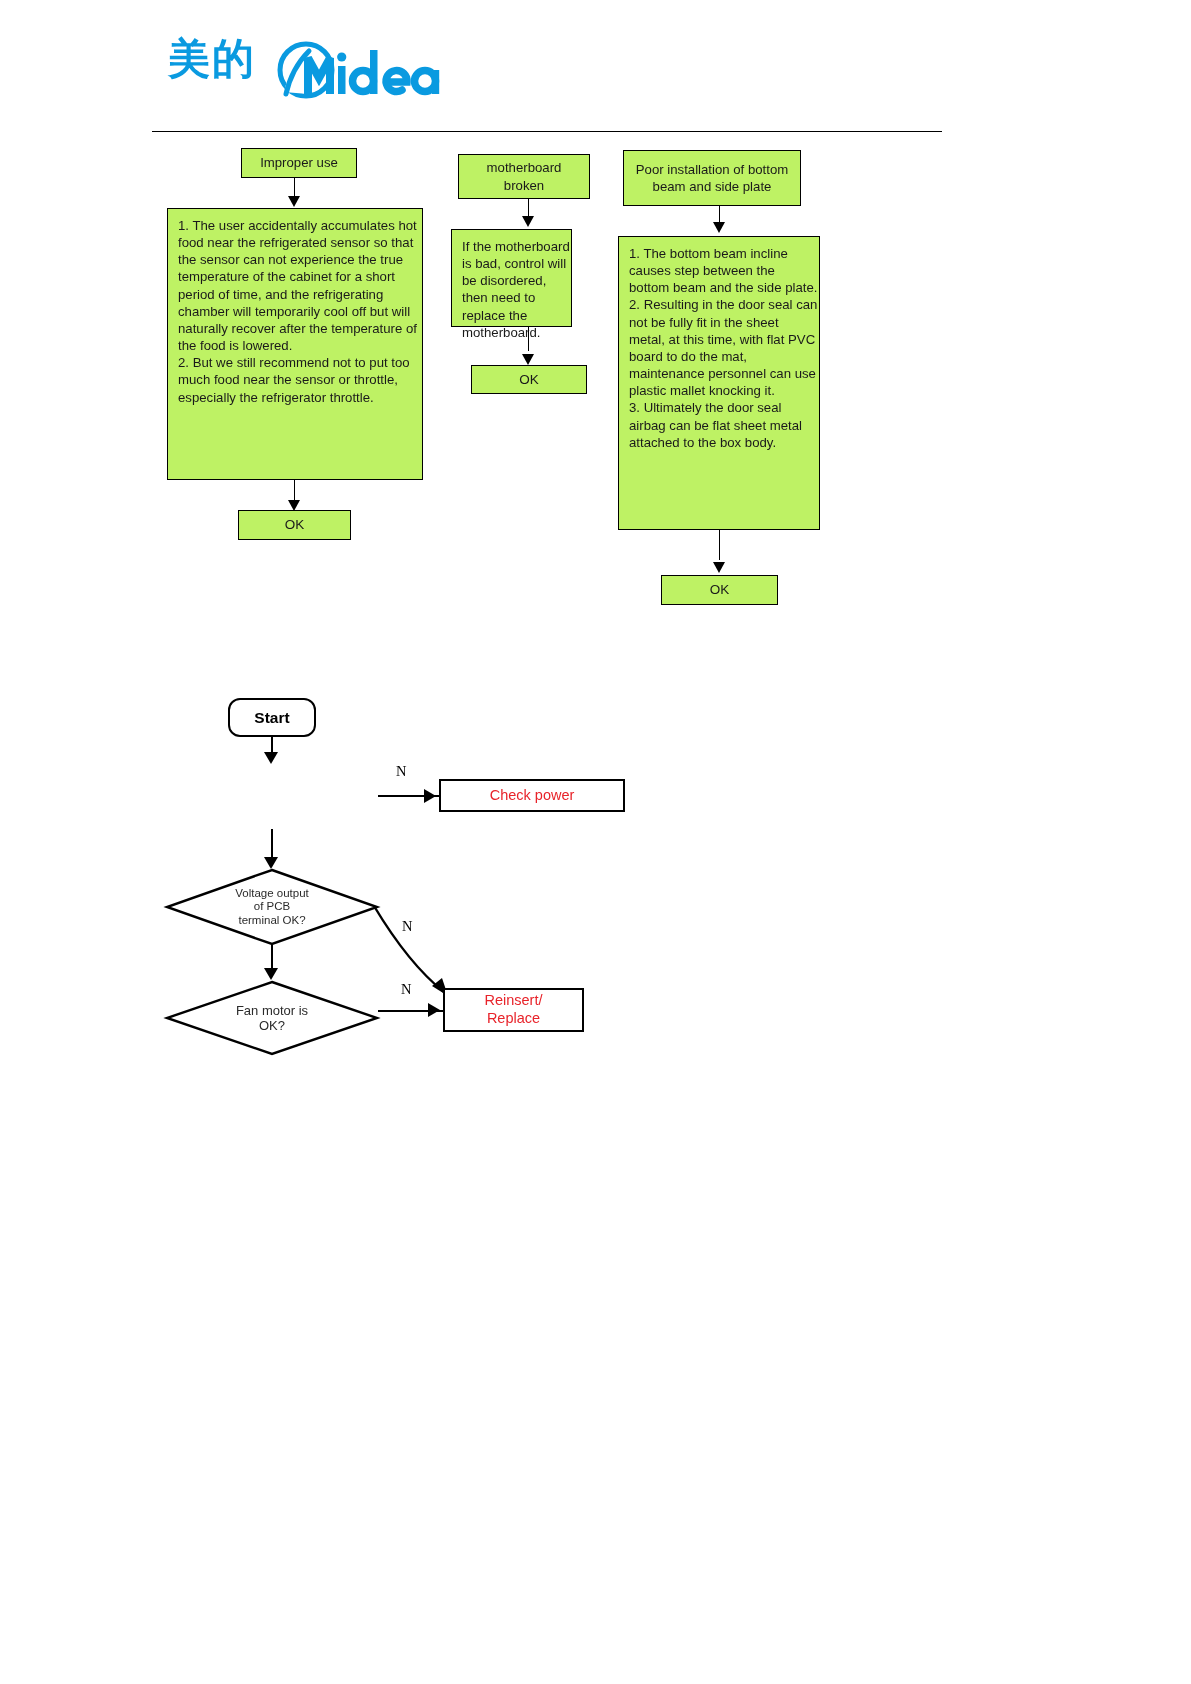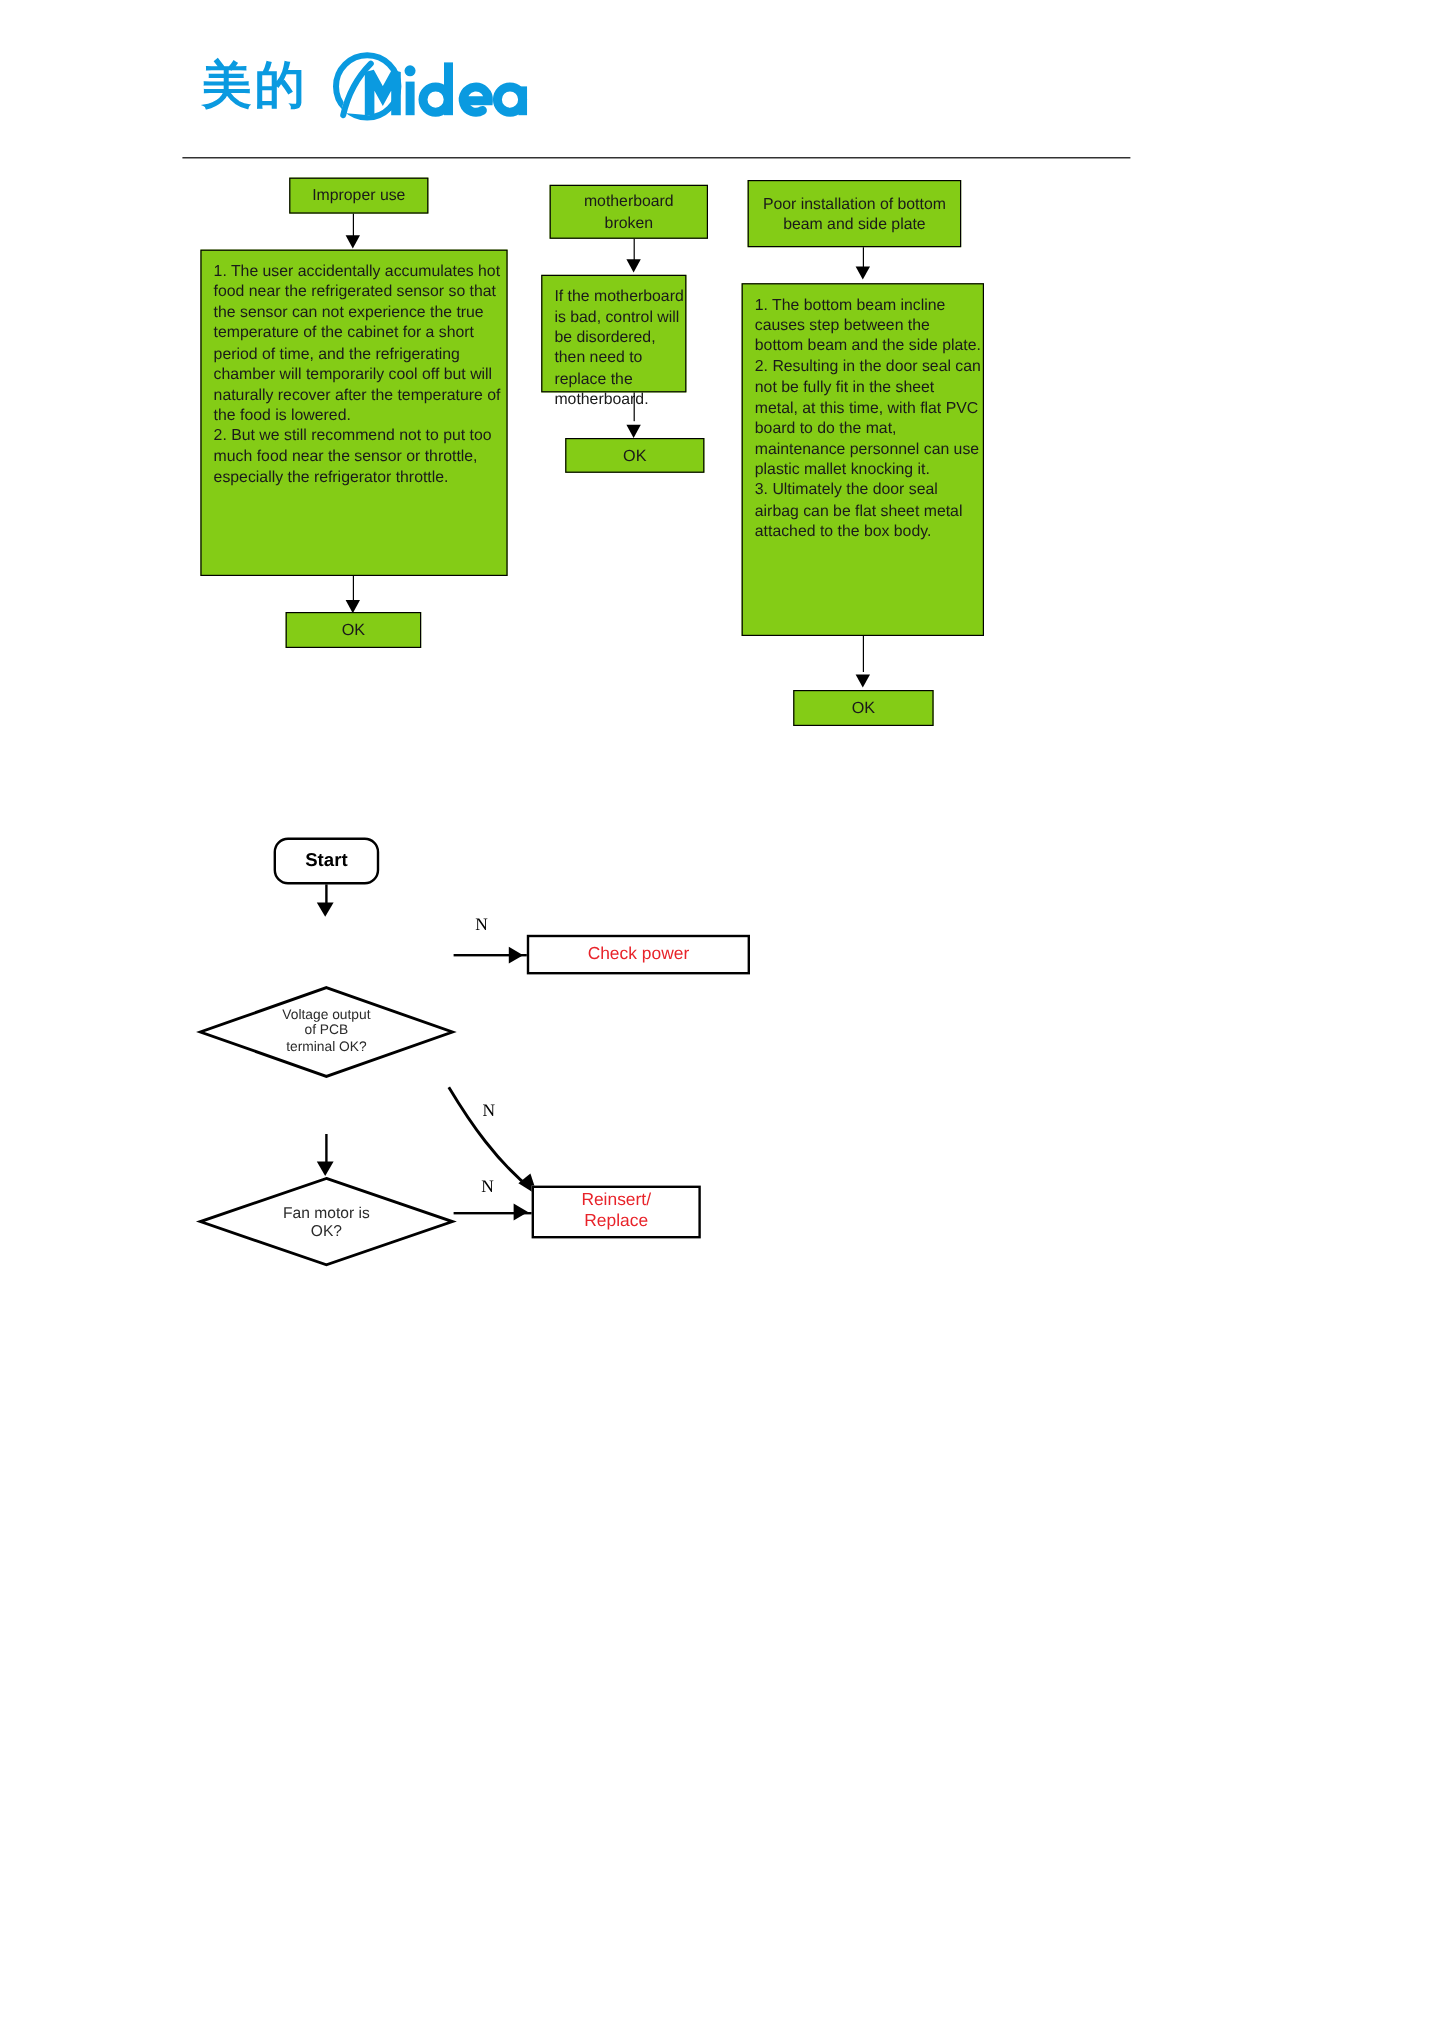--- a/index.html
+++ b/index.html
@@ -22,21 +22,21 @@
     height: 1684px;
   }
 
   
   .logo-block {
     position: absolute;
     left: 168px;
     top: 38px;
     height: 66px;
     display: flex;
-    align-items: center;
+    align-items: flex-start;
     gap: 6px;
   }
   .logo-cn {
     font-family: "DejaVu Sans", sans-serif;
     font-size: 42px;
     font-weight: 700;
     color: #0a9ae0;
     letter-spacing: 2px;
     line-height: 1;
   }
@@ -53,21 +53,21 @@
     width: 790px;
     height: 0;
     border-top: 1.6px solid #000;
   }
 
   
   .box {
     position: absolute;
     box-sizing: border-box;
     border: 1.6px solid #000;
-    background: #84cc16;
+    background: #bef264;
     font-size: 13.2px;
     line-height: 1.30;
     color: #1a1a1a;
   }
   .box.center {
     display: flex;
     align-items: center;
     justify-content: center;
     text-align: center;
     padding: 3px 6px;
@@ -248,21 +248,21 @@
 
   <div class="hline" style="left:378px; top:795px; width:63px; border-top-width:2.2px;"></div>
   <div class="arrowright" style="left:424px; top:789px; border-top-width:7px; border-bottom-width:7px; border-left-width:12px;"></div>
   <div class="nlabel" style="left:396px; top:763px;">N</div>
 
   <div class="actionbox" style="left:439px; top:779px; width:186px; height:33px; color:#e8232a;">Check power</div>
 
   <div class="vline" style="left:271px; top:829px; height:31px; border-left-width:2.2px;"></div>
   <div class="arrowdown" style="left:264px; top:857px; border-left-width:7px; border-right-width:7px; border-top-width:12px;"></div>
 
-  <div class="diamond-wrap" style="left:166px; top:822px; width:212px; height:76px;">
+  <div class="diamond-wrap" style="left:166px; top:869px; width:212px; height:76px;">
     <svg width="212" height="76" viewBox="0 0 212 76">
       <polygon points="106,1 211,38 106,75 1,38" fill="#ffffff" stroke="#000000" stroke-width="2.4"></polygon>
     </svg>
     <div class="diamond-label" style="font-size:11.5px;">Voltage output
 of PCB
 terminal OK?</div>
   </div>
 
   <svg class="diag-svg" style="left:370px; top:900px;" width="110" height="105" viewBox="0 0 110 105">
     <path d="M4 6 C22 36 44 68 74 92" fill="none" stroke="#000000" stroke-width="2.4"></path>

